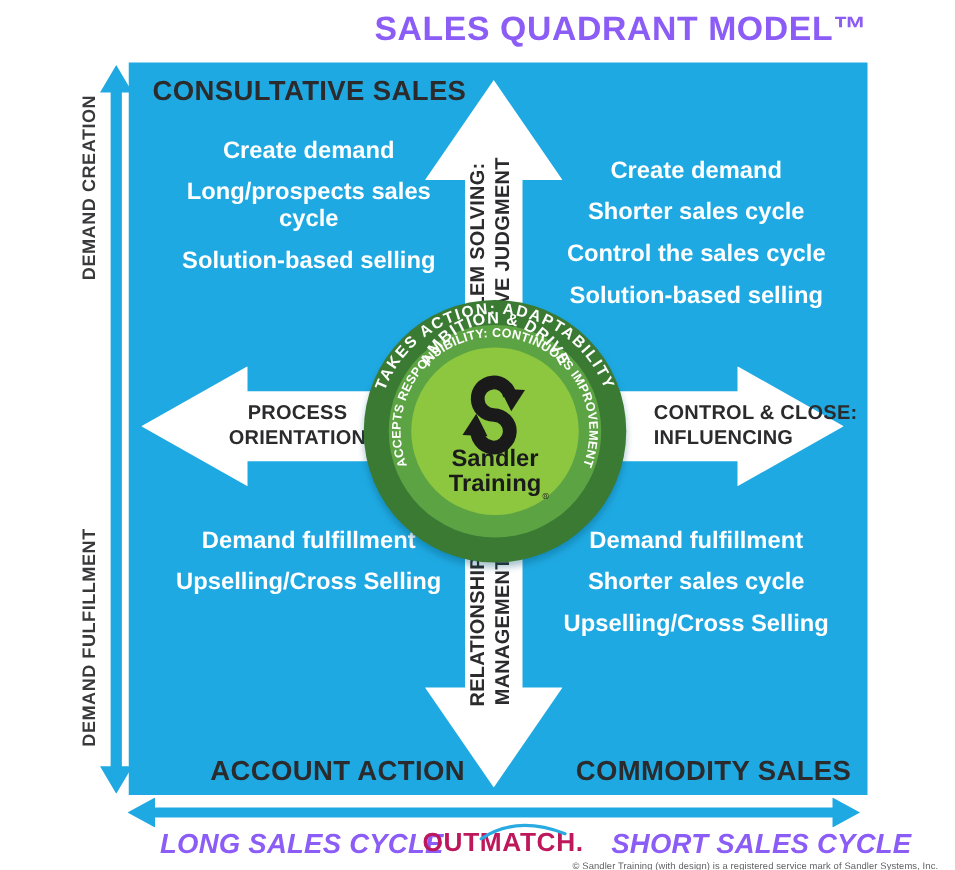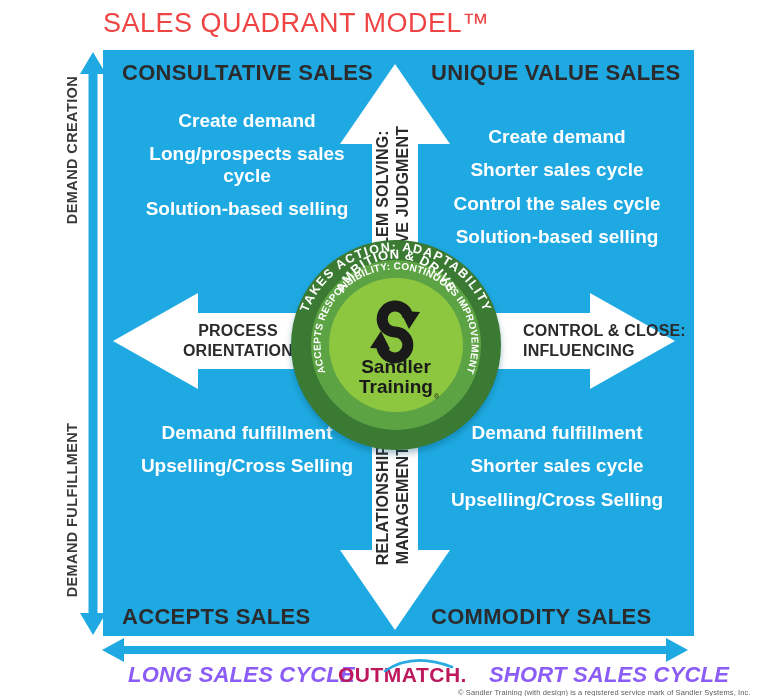--- a/index.html
+++ b/index.html
@@ -5,22 +5,22 @@
   html,body { margin:0; padding:0; background:#fff; }
   .stage {
     position:relative; width:764px; height:696px; background:#ffffff;
     overflow:hidden; font-family:"Liberation Sans", sans-serif;
     -webkit-font-smoothing:antialiased;
   }
   .abs { position:absolute; }
 
   
   .title {
-    left:103px; top:8px; width:591px; text-align:left;
-    font-size:27px; font-weight:400; letter-spacing:0.5px; color:#ef4444;
+    left:103px; top:8px; width:591px; text-align:right;
+    font-size:27px; font-weight:700; letter-spacing:0.5px; color:#8b5cf6;
   }
 
   
   .square { left:103px; top:50px; width:591px; height:586px; background:#1FA9E2; }
 
   
   .axis { background:#1FA9E2; }
   .axis.v {
     left:80px; top:52px; width:26px; height:583px;
     clip-path:polygon(13px 0, 26px 22px, 17.5px 22px, 17.5px 561px, 26px 561px, 13px 583px, 0 561px, 8.5px 561px, 8.5px 22px, 0 22px);
@@ -38,21 +38,21 @@
   .axis-label.creation   { left:72px; top:150px; }
   .axis-label.fulfill    { left:72px; top:510px; }
 
   
   .cycle-label { font-size:22px; font-weight:800; color:#8b5cf6; letter-spacing:0.2px;font-style:italic; }
   .cycle-label.long  { left:128px; top:662px; }
   .cycle-label.short { left:489px; top:662px; }
 
   
   .qh {
-    width:250px; text-align:left; font-size:22px; font-weight:800;
+    width:250px; text-align:right; font-size:22px; font-weight:800;
     color:#2B2B2D; letter-spacing:0.3px; white-space:nowrap;
   }
   .qh.tl { left:122px; top:60px; }
   .qh.tr { left:431px; top:60px; }
   .qh.bl { left:122px; top:604px; }
   .qh.br { left:431px; top:604px; }
 
   
   .q-items { width:250px; text-align:center; color:#fff; }
   .q-items.tl { left:122px; top:110px; }
@@ -142,22 +142,21 @@
   <div class="abs arrow-label vert up-l">PROBLEM SOLVING:
 DECISIVE JUDGMENT</div>
   <div class="abs arrow-label vert down-l">RELATIONSHIP
 MANAGEMENT</div>
   <div class="abs arrow-label right-l">CONTROL &amp; CLOSE:
 INFLUENCING</div>
   <div class="abs arrow-label left-l">PROCESS
 ORIENTATION</div>
 
   <div class="abs qh tl">CONSULTATIVE SALES</div>
-  <div class="abs qh tr">UNIQUE VALUE SALES</div>
-  <div class="abs qh bl">ACCEPTS SALES</div>
+  <div class="abs qh bl">ACCOUNT ACTION</div>
   <div class="abs qh br">COMMODITY SALES</div>
 
   <div class="abs q-items tl">
       <div class="q-item">Create demand</div>
       <div class="q-item">Long/prospects sales
 cycle</div>
       <div class="q-item">Solution-based selling</div>
     </div>
   <div class="abs q-items tr">
       <div class="q-item">Create demand</div>

